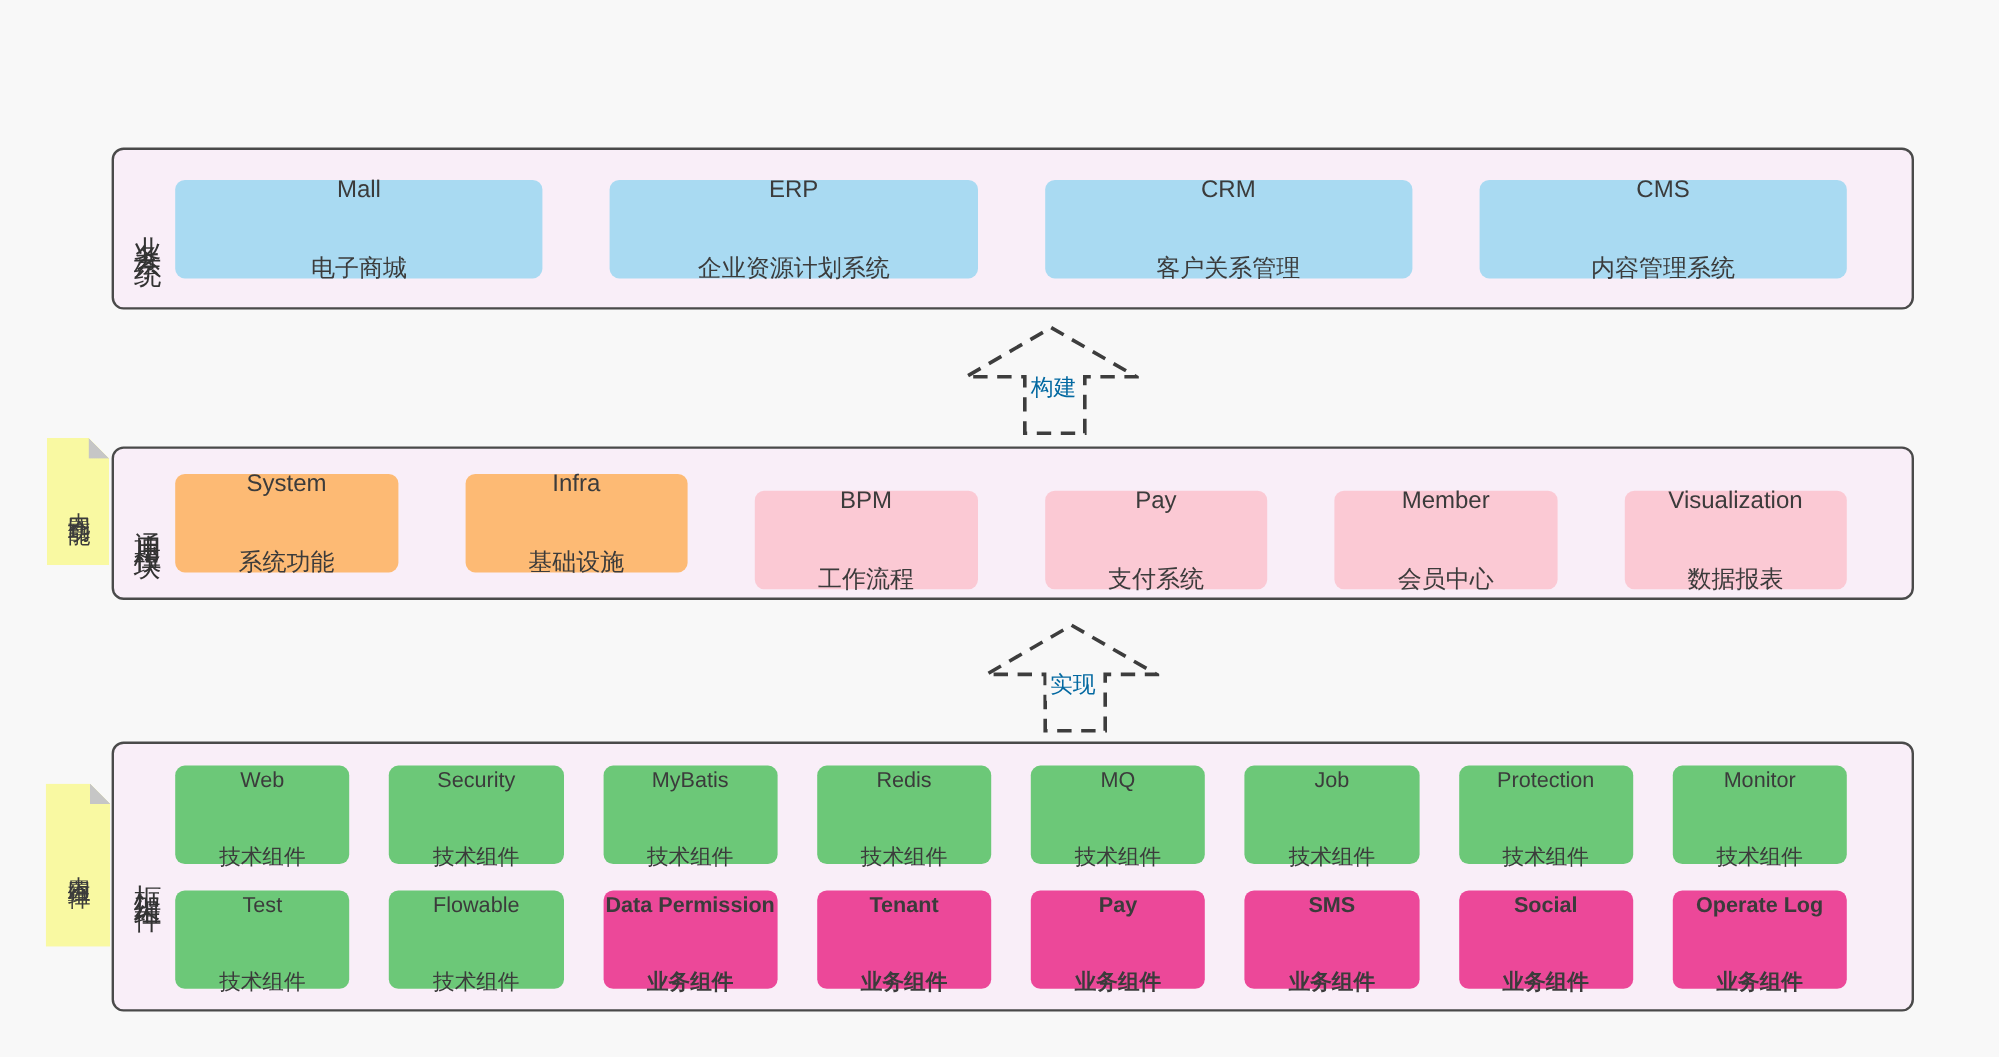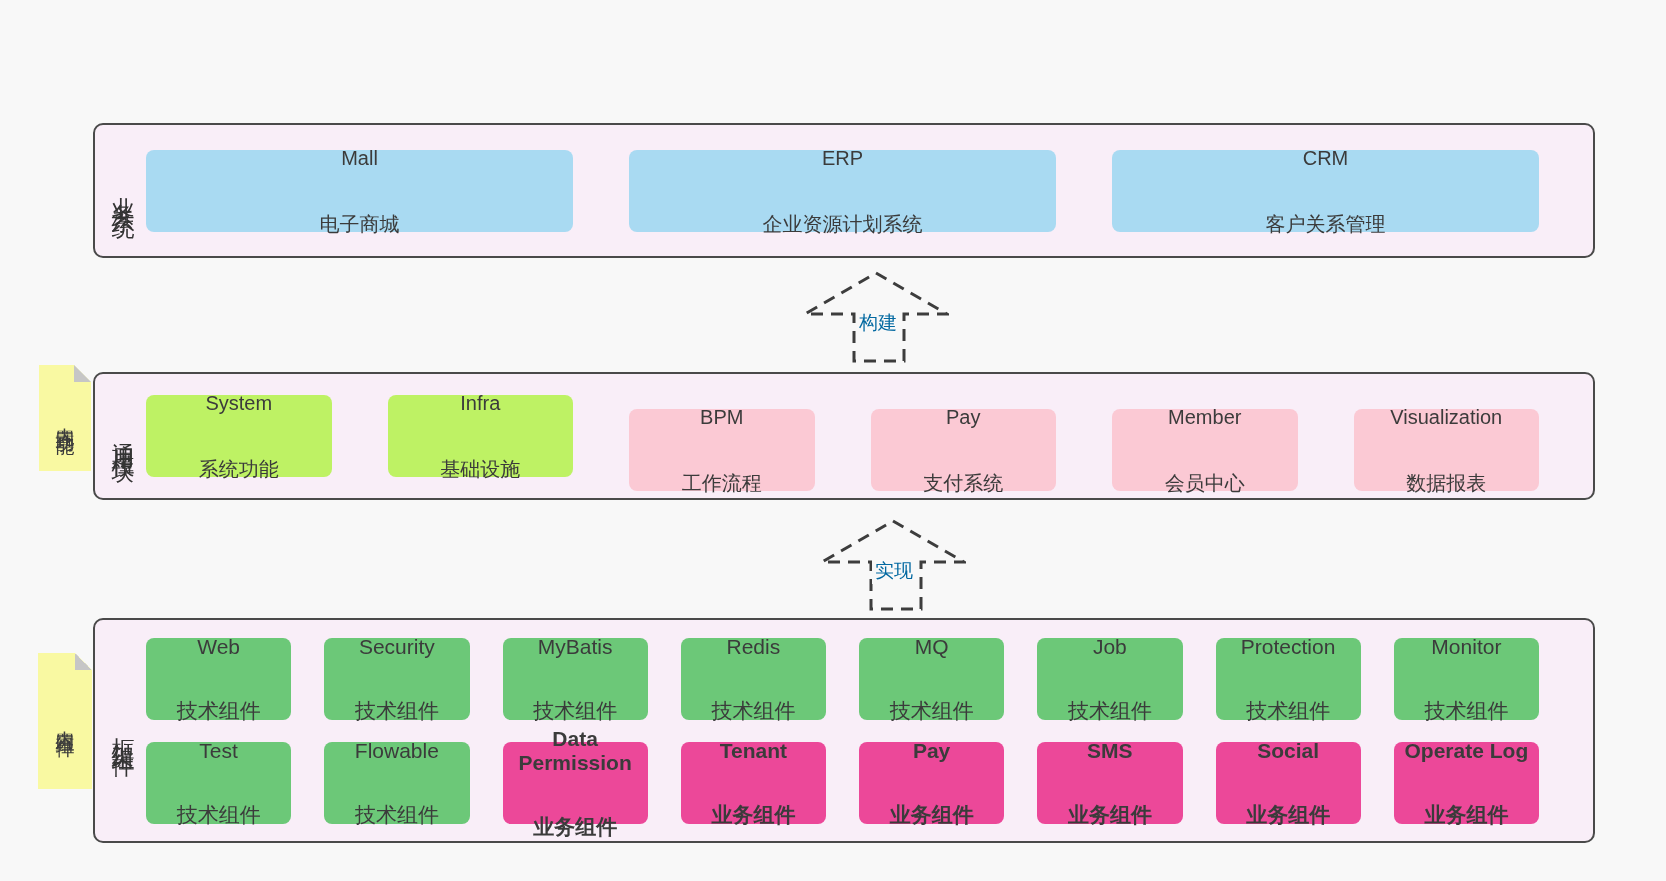--- a/index.html
+++ b/index.html
@@ -34,23 +34,23 @@
     flex-direction:column;justify-content:center;gap:22px;
     align-items:stretch;
   }
   .row{display:flex;gap:33px;height:82px;}
 
   .box{
     flex:1;height:82px;border-radius:8px;
     display:flex;flex-direction:column;align-items:center;justify-content:center;
     text-align:center;font-size:20px;line-height:26px;gap:40px;
   }
-  .row .box{height:100%;font-size:21px;line-height:24px;}
+  .row .box{height:100%;font-size:18px;line-height:24px;justify-content:space-between;}
   .blue{background:#a9daf2;}
-  .red{background:#bef264;}
+  .red{background:#fdba74;}
   .pink{background:#fbc9d4;margin-top:28px;}
   .green{background:#6cc878;}
   .lightgreen{background:#ec4899;font-weight:bold;}
 
   .note{
     position:absolute;background:#f9f9a2;
     display:flex;align-items:center;justify-content:center;
     clip-path:polygon(0 0,calc(100% - 17px) 0,100% 17px,100% 100%,0 100%);
   }
   .note::before{
@@ -91,20 +91,24 @@
       <div>电子商城</div>
     </div>
     <div class="box blue">
       <div>ERP</div>
       <div>企业资源计划系统</div>
     </div>
     <div class="box blue">
       <div>CRM</div>
       <div>客户关系管理</div>
     </div>
+    <div class="box blue">
+      <div>CMS</div>
+      <div>内容管理系统</div>
+    </div>
   </div>
 </div>
 
 <svg class="arrow" id="arrow-build" viewBox="0 0 146 94">
   <polygon points="73,3 144,44 101,44 101,91 51,91 51,44 2,44"></polygon>
 </svg>
 <span class="arrow-label" id="label-build">构建</span>
 
 <div class="note" id="note-functions">
   <span>内置功能</span>

